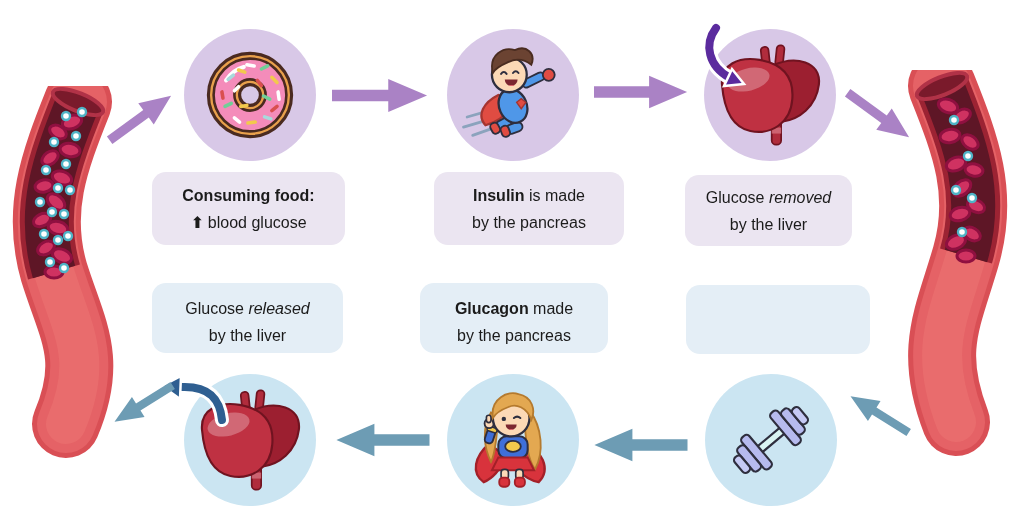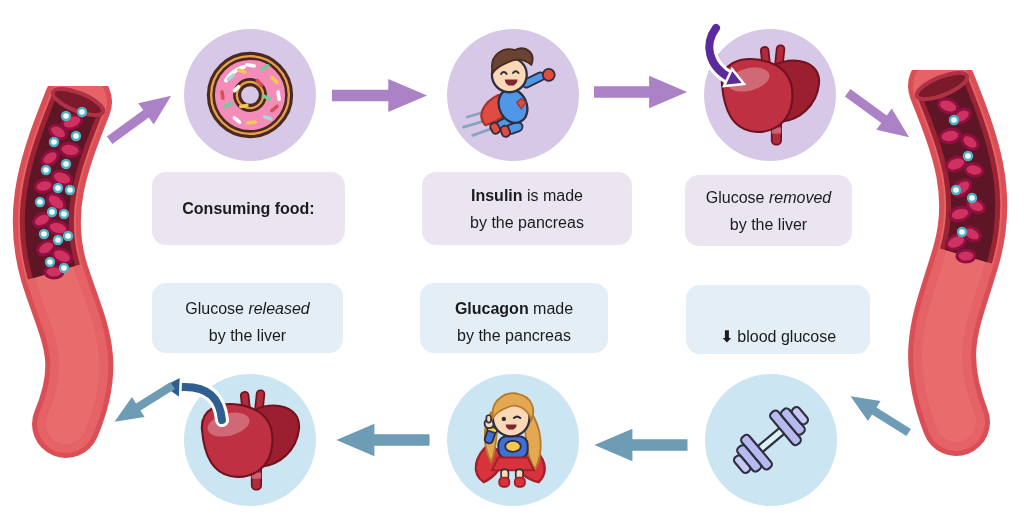--- a/index.html
+++ b/index.html
@@ -269,39 +269,39 @@
   <svg class="arr" style="left:334px;top:421px;transform:rotate(180deg)" width="96" height="38" viewBox="0 0 100 40">
       <polygon class="blue-arr" points="0,14 58,14 58,3 98,20 58,37 58,26 0,26"></polygon>
     </svg>
 
   <svg class="arr" style="left:108px;top:390px;transform:rotate(148deg)" width="70" height="28" viewBox="0 0 100 40">
       <polygon class="blue-arr" points="0,14 58,14 58,3 98,20 58,37 58,26 0,26"></polygon>
     </svg>
 
   <div class="tbox purple" style="left:152px;top:172px;width:193px;height:73px">
     <div><b>Consuming food:</b></div>
-  </div>
-
-  <div class="tbox purple" style="left:422px;top:172px;width:210px;height:73px">
+    <div><span class="glyph">⬆</span><span>blood glucose</span></div>
+  </div>
+
+  <div class="tbox purple" style="left:434px;top:172px;width:190px;height:73px">
     <div><b>Insulin</b><span> is made</span></div>
     <div><span>by the pancreas</span></div>
   </div>
 
   <div class="tbox purple" style="left:685px;top:175px;width:167px;height:71px">
     <div><span>Glucose </span><span class="it">removed</span></div>
     <div><span>by the liver</span></div>
   </div>
 
   <div class="tbox blue" style="left:152px;top:283px;width:191px;height:70px">
     <div><span>Glucose </span><span class="it">released</span></div>
     <div><span>by the liver</span></div>
   </div>
 
   <div class="tbox blue" style="left:420px;top:283px;width:188px;height:70px">
     <div><b>Glucagon</b><span> made</span></div>
     <div><span>by the pancreas</span></div>
   </div>
 
   <div class="tbox blue" style="left:686px;top:285px;width:184px;height:69px">
-    <div><span class="glyph">⬇</span><span>blood glucose</span></div>
   </div>
 
 </div>
 
 </body></html>

